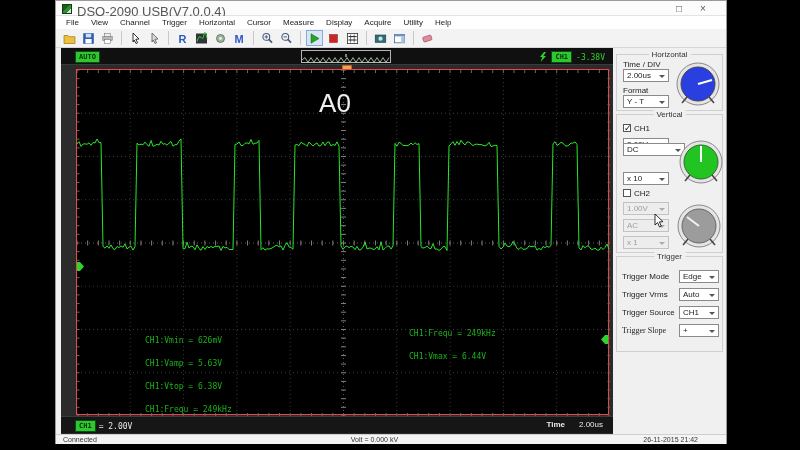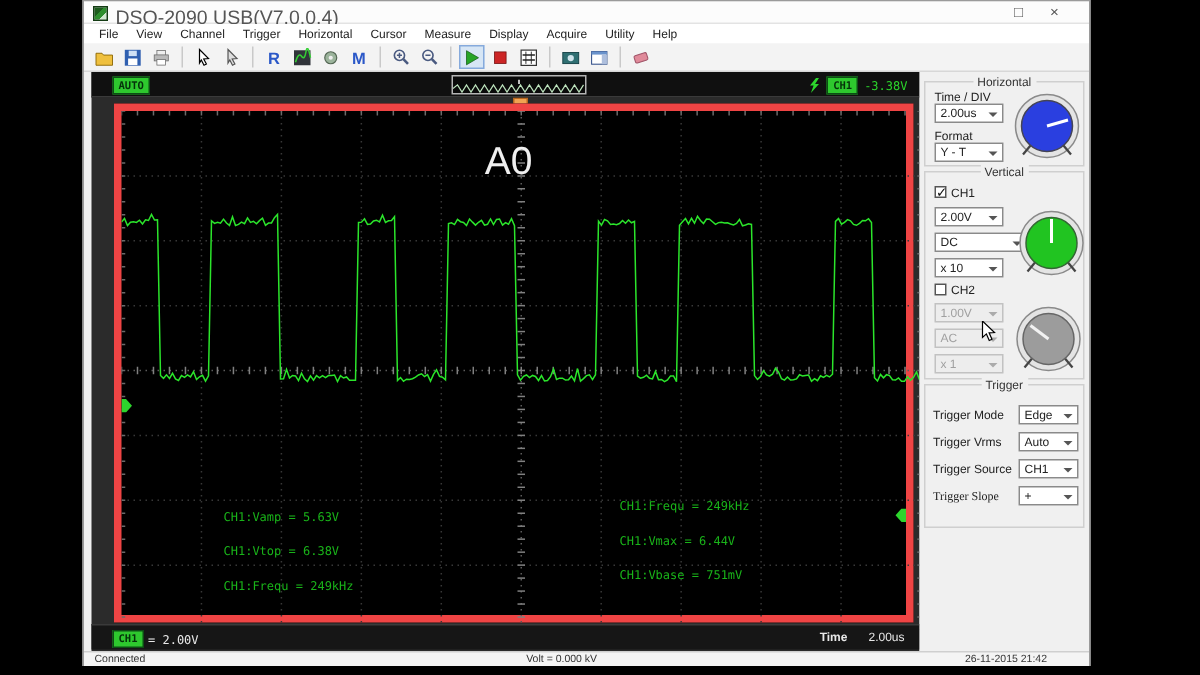--- a/index.html
+++ b/index.html
@@ -24,21 +24,21 @@
   
   #scope{position:absolute;left:5px;top:47px;width:552px;height:386px;background:#2b2b2b}
   #scope-topbar{position:absolute;left:0;top:0;width:100%;height:17px;background:#101010;border-bottom:1px solid #3a3a3a}
   .badge{display:inline-block;background:#2ec82e;color:#05320a;font-size:7px;font-weight:bold;
     font-family:"DejaVu Sans Mono",monospace;padding:1px 3px;border:1px solid #0c4d14;line-height:8px}
   #mode-badge{position:absolute;left:14px;top:3px}
   #preview{position:absolute;left:240px;top:2px;width:90px;height:13px;background:#0a0a0a;border:1px solid #b5b5b5}
   #trig-readout{position:absolute;right:8px;top:3px;display:flex;align-items:center;gap:4px}
   #trig-level{color:#2bd32b;font-size:8px;font-family:"DejaVu Sans Mono",monospace}
   #tmark{position:absolute;left:281px;top:17px;width:10px;height:9px}
-  #plot{position:absolute;left:15px;top:21px;width:533px;height:346px;background:#000;border:5px solid #ef4444}
+  #plot{position:absolute;left:15px;top:21px;width:533px;height:346px;background:#000;border:1px solid #ef4444}
   #plotsvg{position:absolute;left:0;top:0;width:533px;height:346px}
   #wave-label{position:absolute;left:258px;top:18px;transform:translateX(-50%);color:#efefef;font-size:26px;font-family:"Liberation Sans",sans-serif}
   .measblock{position:absolute;font-family:"DejaVu Sans Mono",monospace;font-size:8px;color:#19b319;white-space:nowrap}
   #meas-left{left:68px;top:259px}
   #meas-right{left:332px;top:252px}
   .measline{height:23px;line-height:23px}
   .chmark{position:absolute;width:8px;height:9px}
   #ch1-mark{left:0;top:192px} #trig-mark{right:0;top:265px}
   #scope-botbar{position:absolute;left:0;top:368px;width:100%;height:17px;background:#161616;border-top:1px solid #3a3a3a}
   #ch-readout{position:absolute;left:14px;top:3px;display:flex;align-items:center;gap:3px}
@@ -511,28 +511,28 @@
           <line x1="264" y1="337.3499999999999" x2="269" y2="337.3499999999999" stroke="#808080" stroke-width="1"></line>
           <line x1="0" y1="337.3499999999999" x2="2.5" y2="337.3499999999999" stroke="#6a6a6a" stroke-width="1"></line>
           <line x1="530.5" y1="337.3499999999999" x2="533" y2="337.3499999999999" stroke="#6a6a6a" stroke-width="1"></line>
           <line x1="264" y1="345.9999999999999" x2="269" y2="345.9999999999999" stroke="#808080" stroke-width="1"></line>
           <line x1="0" y1="345.9999999999999" x2="2.5" y2="345.9999999999999" stroke="#6a6a6a" stroke-width="1"></line>
           <line x1="530.5" y1="345.9999999999999" x2="533" y2="345.9999999999999" stroke="#6a6a6a" stroke-width="1"></line>
           <path d="M0 74L2 71.6L4 76.4L6 74.1L8 73.8L10 74.3L12 72.8L14 75.3L16 72.5L18 73.0L20 69.0L22 72.7L24 72.5L26 176.3L28 178.2L30 175.9L32 178.3L34 174.9L36 178.6L38 179.6L40 176.4L42 177.6L44 175.9L46 177.3L48 173.8L50 179.0L52 177.2L54 176.2L56 180.1L58 176.5L60 73.2L62 74.9L64 74.2L66 74.8L68 72.1L70 74.7L72 76.3L74 70.5L76 76.3L78 75.6L80 74.1L82 75.1L84 71.3L86 74.3L88 73.6L90 75.2L92 73.1L94 71.5L96 76.2L98 74.7L100 74.6L102 71.1L104 68.9L106 178.7L108 178.6L110 172.2L112 178.0L114 176.3L116 176.6L118 179.8L120 174.8L122 178.5L124 180.3L126 176.6L128 179.5L130 176.4L132 177.9L134 176.4L136 177.7L138 176.4L140 176.4L142 176.0L144 180.4L146 176.4L148 178.0L150 177.3L152 179.5L154 179.5L156 179.5L158 74.3L160 74.1L162 71.9L164 75.6L166 75.4L168 73.3L170 72.8L172 73.9L174 69.5L176 74.3L178 73.2L180 73.0L182 70.4L184 179.7L186 177.7L188 180.2L190 178.8L192 179.0L194 178.5L196 177.4L198 176.0L200 175.2L202 177.1L204 175.8L206 180.1L208 175.6L210 172.6L212 176.9L214 177.5L216 179.3L218 75.1L220 74.5L222 75.7L224 72.2L226 73.8L228 74.3L230 76.3L232 72.0L234 74.1L236 76.1L238 74.2L240 72.9L242 76.1L244 75.5L246 72.0L248 75.7L250 72.3L252 72.0L254 76.1L256 74.4L258 75.5L260 71.8L262 76.4L264 175.9L266 179.4L268 176.9L270 176.0L272 177.7L274 176.3L276 177.0L278 179.7L280 176.4L282 180.0L284 179.7L286 177.1L288 172.0L290 179.0L292 178.1L294 178.1L296 179.4L298 179.2L300 176.7L302 179.9L304 171.7L306 180.1L308 178.4L310 176.4L312 175.9L314 179.1L316 175.8L318 73.4L320 76.1L322 72.3L324 73.2L326 75.6L328 75.4L330 75.8L332 75.0L334 73.0L336 74.8L338 72.7L340 74.5L342 73.6L344 176.7L346 178.1L348 177.5L350 176.1L352 178.2L354 178.6L356 173.6L358 179.1L360 179.0L362 180.4L364 179.3L366 176.6L368 176.6L370 180.5L372 76.2L374 73.9L376 71.7L378 75.3L380 71.5L382 74.8L384 70.2L386 73.0L388 75.0L390 72.0L392 72.1L394 73.8L396 75.6L398 74.4L400 74.1L402 74.6L404 74.5L406 75.3L408 75.9L410 74.9L412 72.3L414 76.5L416 76.0L418 75.2L420 75.6L422 176.4L424 179.0L426 177.1L428 173.1L430 176.0L432 176.8L434 175.5L436 171.5L438 174.0L440 178.5L442 179.4L444 177.3L446 179.3L448 179.2L450 178.6L452 175.8L454 176.6L456 176.3L458 176.0L460 180.2L462 178.4L464 179.8L466 176.5L468 177.6L470 176.3L472 177.3L474 175.5L476 73.6L478 71.7L480 75.4L482 74.2L484 72.4L486 73.2L488 75.6L490 76.2L492 75.0L494 73.0L496 73.2L498 71.8L500 74.4L502 177.8L504 180.0L506 175.6L508 177.9L510 175.8L512 176.4L514 179.2L516 179.4L518 178.0L520 180.1L522 180.2L524 177.2L526 179.5L528 177.5L530 174.0L532 179.2" fill="none" stroke="#2be52b" stroke-width="1"></path>
         </svg>
       <div id="wave-label">A0</div>
       <div class="measblock" id="meas-left">
+          <div class="measline">CH1:Vmin = 626mV</div>
           <div class="measline">CH1:Vamp = 5.63V</div>
           <div class="measline">CH1:Vtop = 6.38V</div>
           <div class="measline">CH1:Frequ = 249kHz</div>
         </div>
       <div class="measblock" id="meas-right">
           <div class="measline">CH1:Frequ = 249kHz</div>
           <div class="measline">CH1:Vmax = 6.44V</div>
-          <div class="measline">CH1:Vbase = 751mV</div>
         </div>
       <svg class="chmark" id="ch1-mark" viewBox="0 0 8 9">
         <polygon points="0,0 3,0 7,4.5 3,9 0,9" fill="#2dd52d"></polygon>
       </svg>
       <svg class="chmark" id="trig-mark" viewBox="0 0 8 9">
         <polygon points="8,0 5,0 1,4.5 5,9 8,9" fill="#2dd52d"></polygon>
       </svg>
     </div>
 
     <div id="scope-botbar">
@@ -562,21 +562,21 @@
           <circle cx="22" cy="22" r="17" fill="#2a3fe0" stroke="#445"></circle>
           <line x1="22" y1="22" x2="36" y2="18" stroke="#fff" stroke-width="2"></line>
           </svg>
       </div>
     </div>
 
     <div class="grp" id="grp-vertical">
       <span class="hdr">Vertical</span>
       <label class="cb checked" style="left:6px;top:9px"><span class="box"></span><span>CH1</span></label>
       <div class="combo" style="left:6px;top:23px;width:46px">2.00V</div>
-      <div class="combo" style="left:6px;top:40px;width:62px">DC</div>
+      <div class="combo" style="left:6px;top:28px;width:62px">DC</div>
       <div class="combo" style="left:6px;top:57px;width:46px">x 10</div>
       <div class="knob" style="left:62px;top:25px">
         <svg viewBox="0 0 44 44">
             <circle cx="22" cy="22" r="21" fill="#e4e4e4" stroke="#8a8a8a"></circle>
           <line x1="6" y1="41" x2="11" y2="35" stroke="#444" stroke-width="1.5"></line>
             <line x1="33" y1="35" x2="38" y2="41" stroke="#444" stroke-width="1.5"></line>
           <circle cx="22" cy="22" r="17" fill="#21c421" stroke="#363"></circle>
           <line x1="22" y1="22" x2="22" y2="6" stroke="#fff" stroke-width="2"></line>
           </svg>
       </div>

